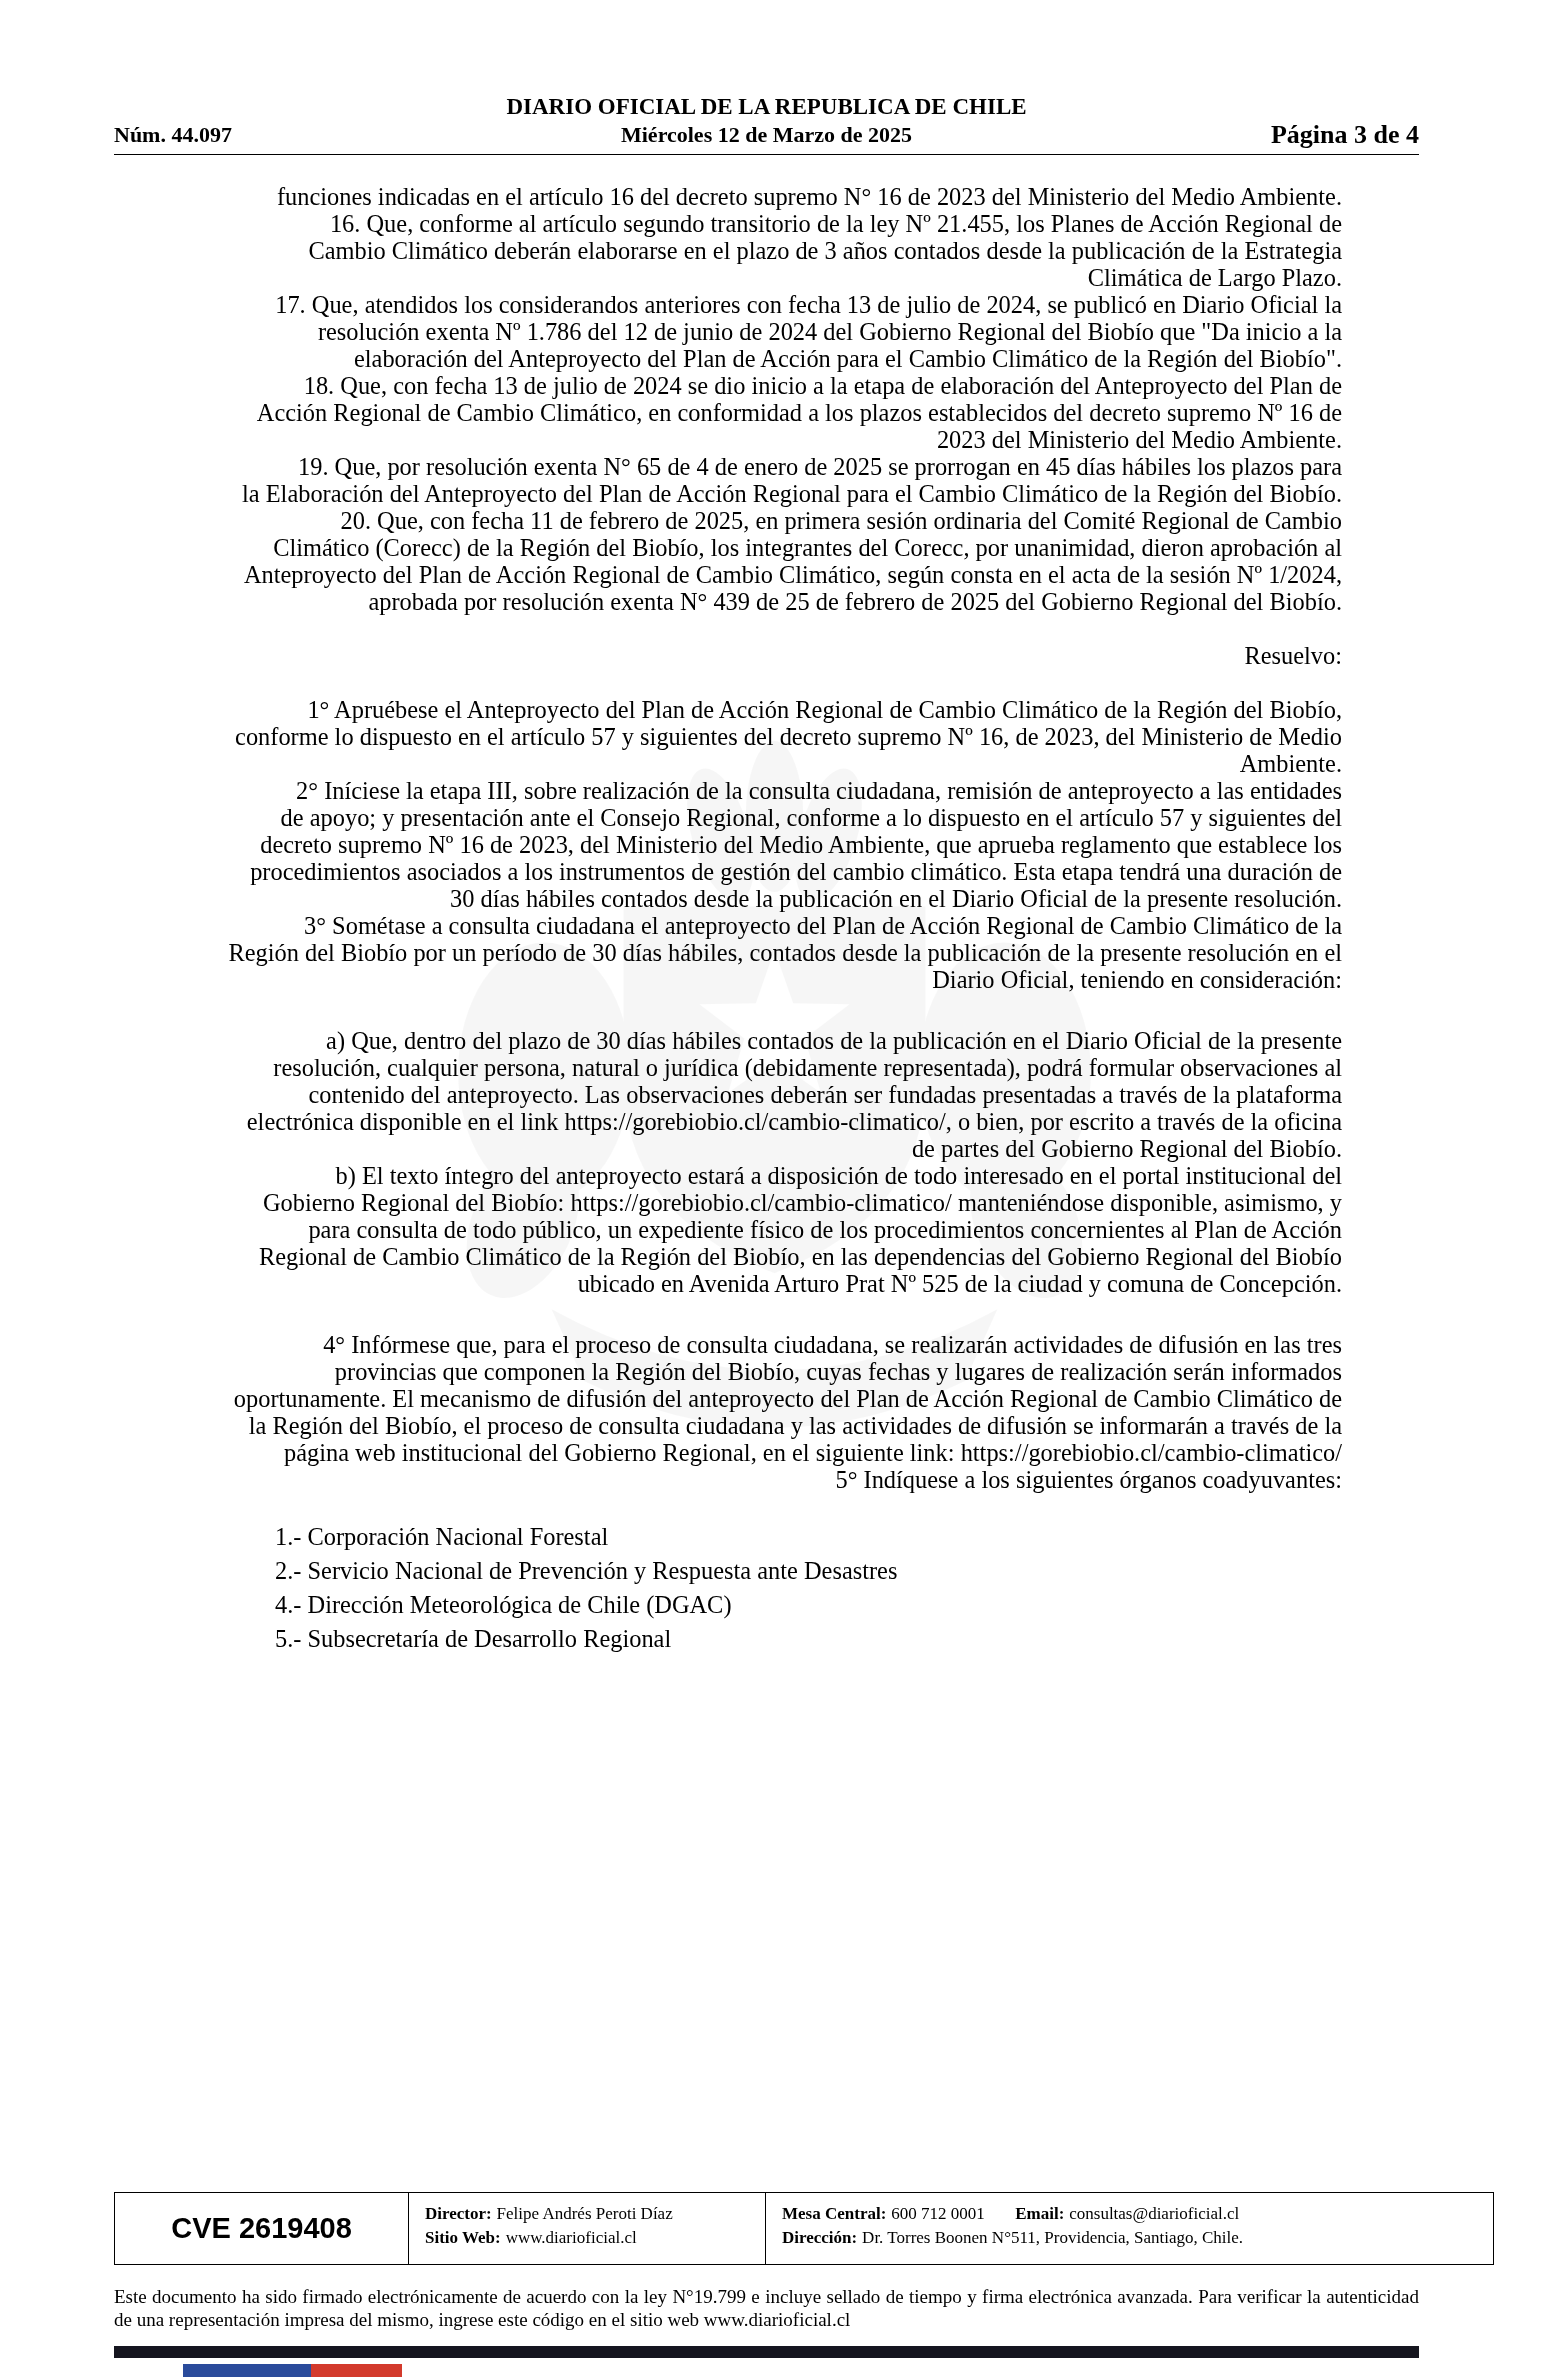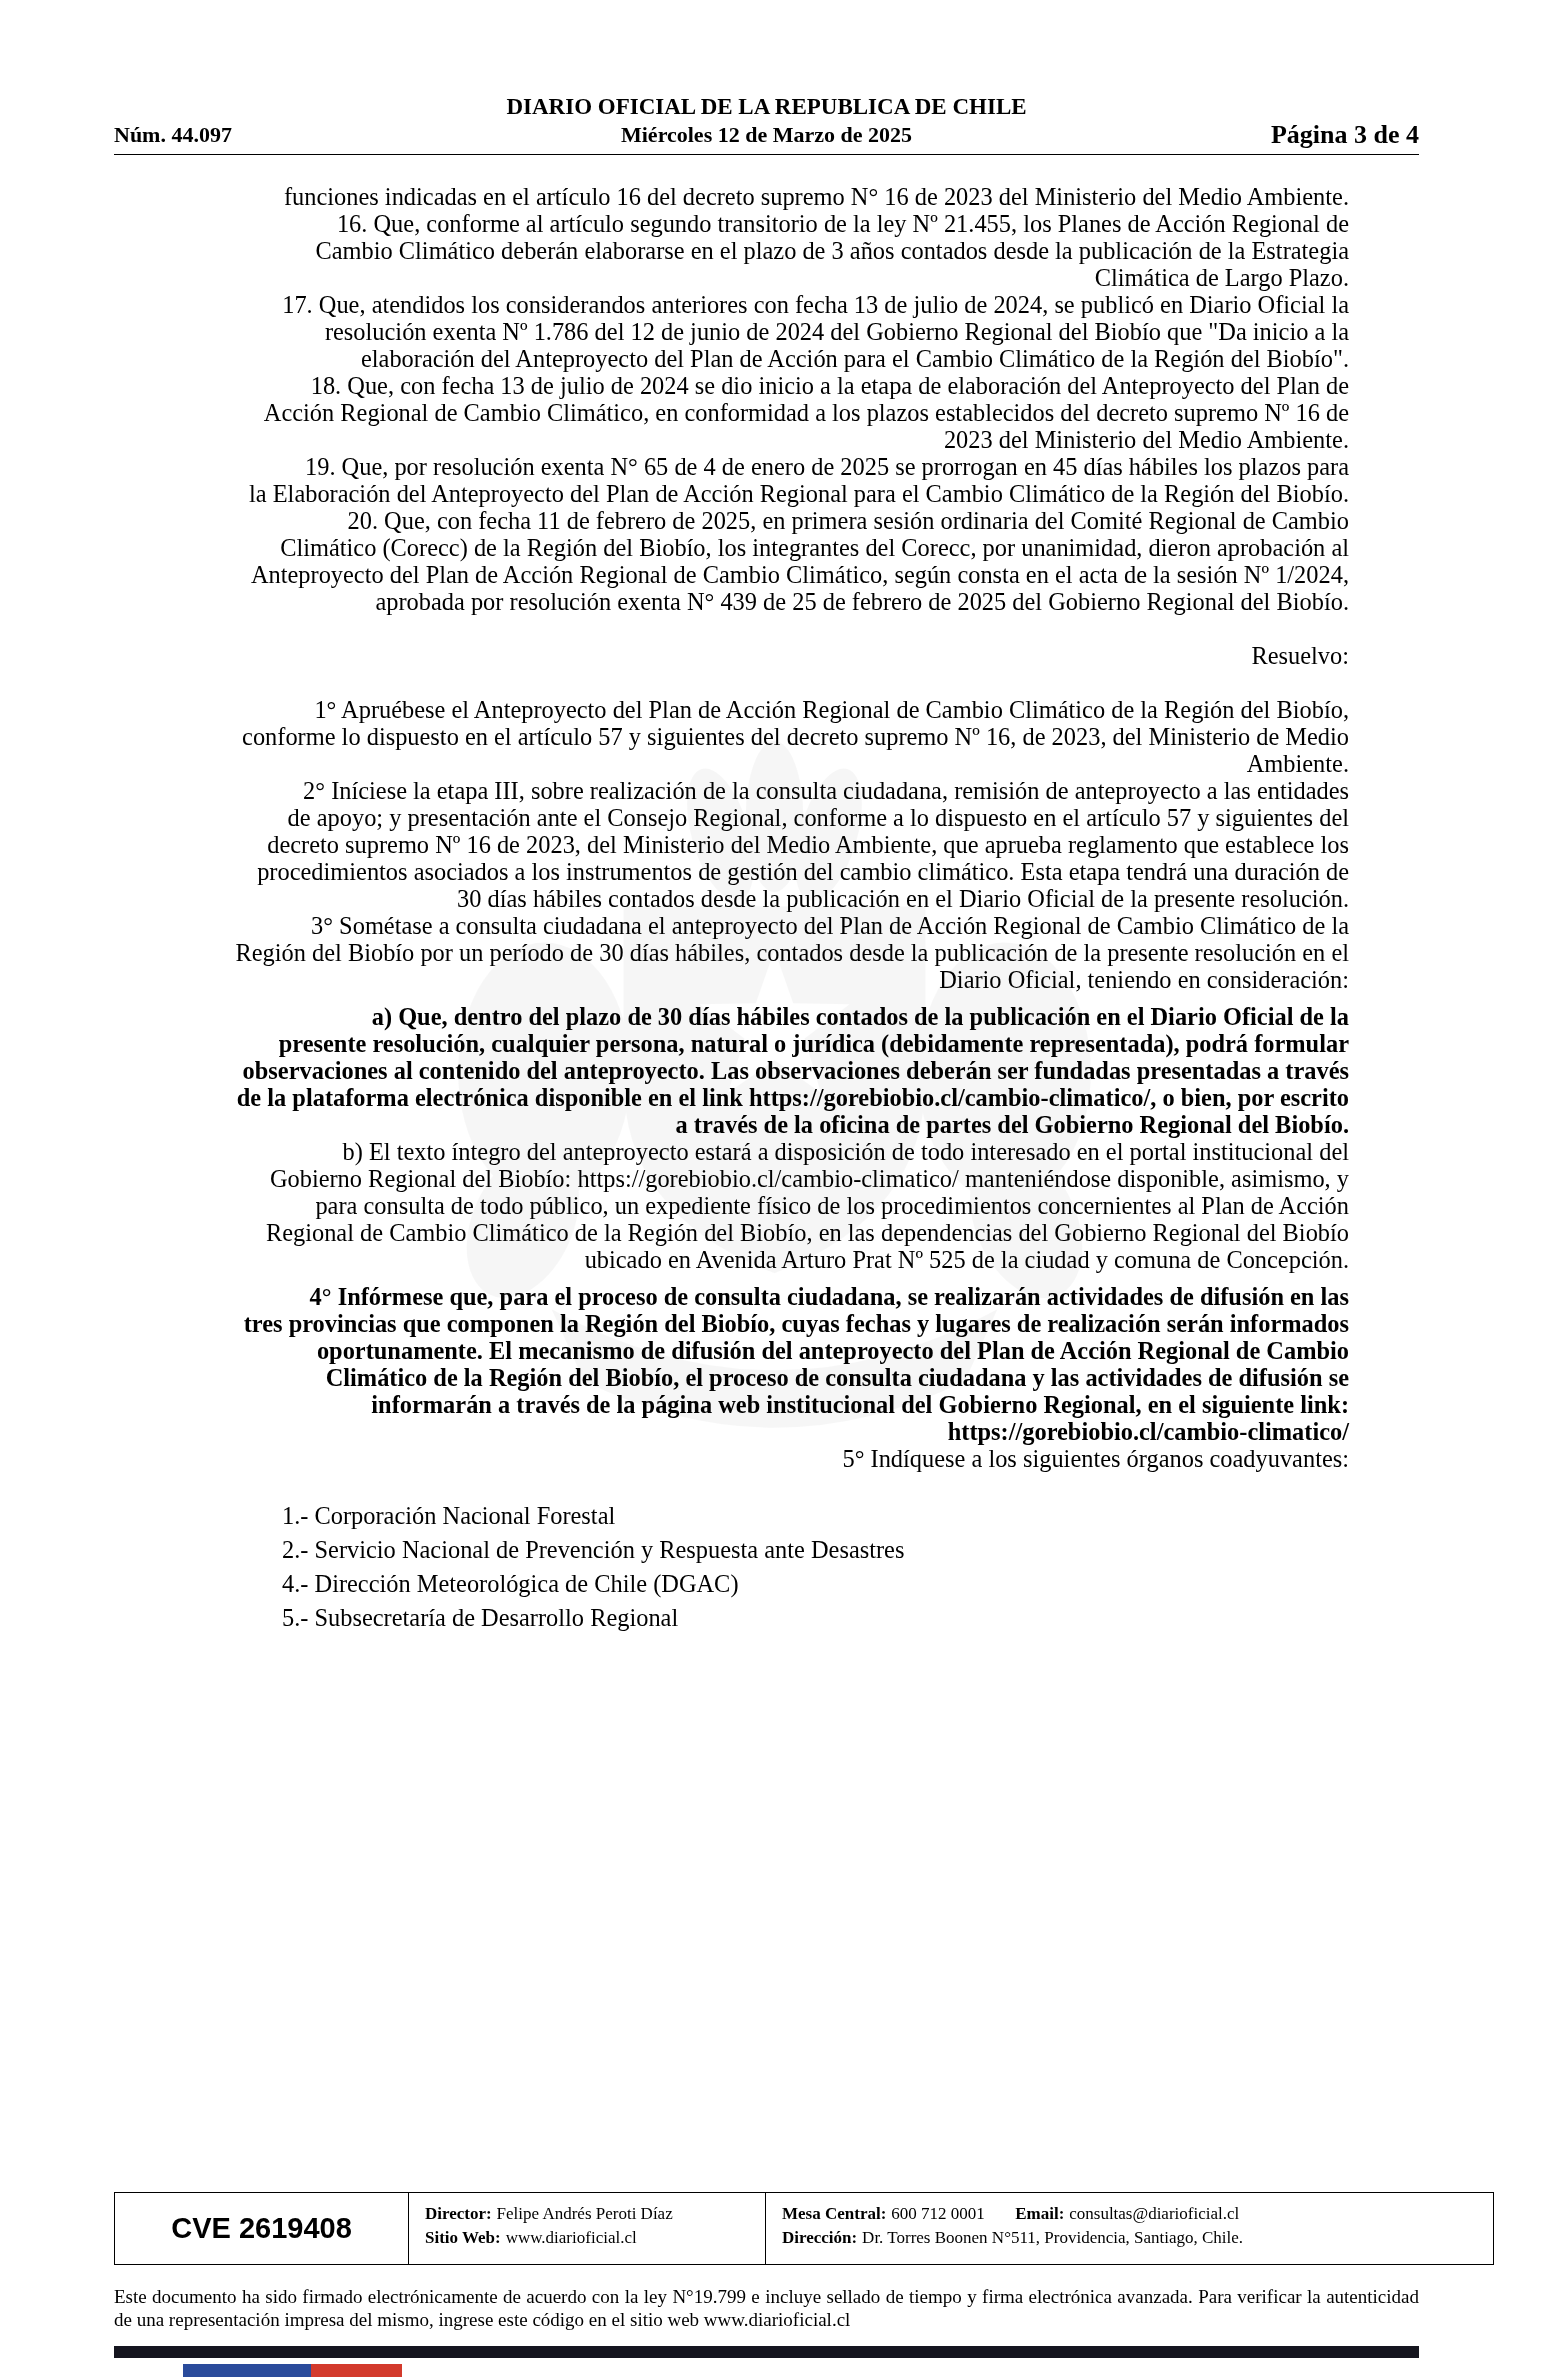--- a/index.html
+++ b/index.html
@@ -51,28 +51,28 @@
   }
   .header-rule {
     position: absolute;
     top: 154px; left: 114px; width: 1305px;
     height: 0; border-top: 1.8px solid #000;
   }
 
   
   .body-column {
     position: absolute;
-    top: 183px; left: 227px; width: 1122px;
+    top: 183px; left: 220px; width: 1122px;
     font-size: 24.4px;
     line-height: 27px;
     text-align: justify;
   }
   .body-column p { margin: 0; text-indent: 55px; text-align: right; }
   .body-column p.first { text-indent: 0; }
-  .body-column p.gap-before { margin-top: 10px; font-weight: bold; }
+  .body-column p.gap-before { margin-top: 34px; }
   .resuelvo { margin-top: 27px !important; margin-bottom: 27px !important; text-align: left; }
   .organ-list {
     margin-top: 27px;
     padding-left: 55px;
     text-align: left;
     line-height: 34px;
   }
   .organ-list div { white-space: nowrap; }
 
   

